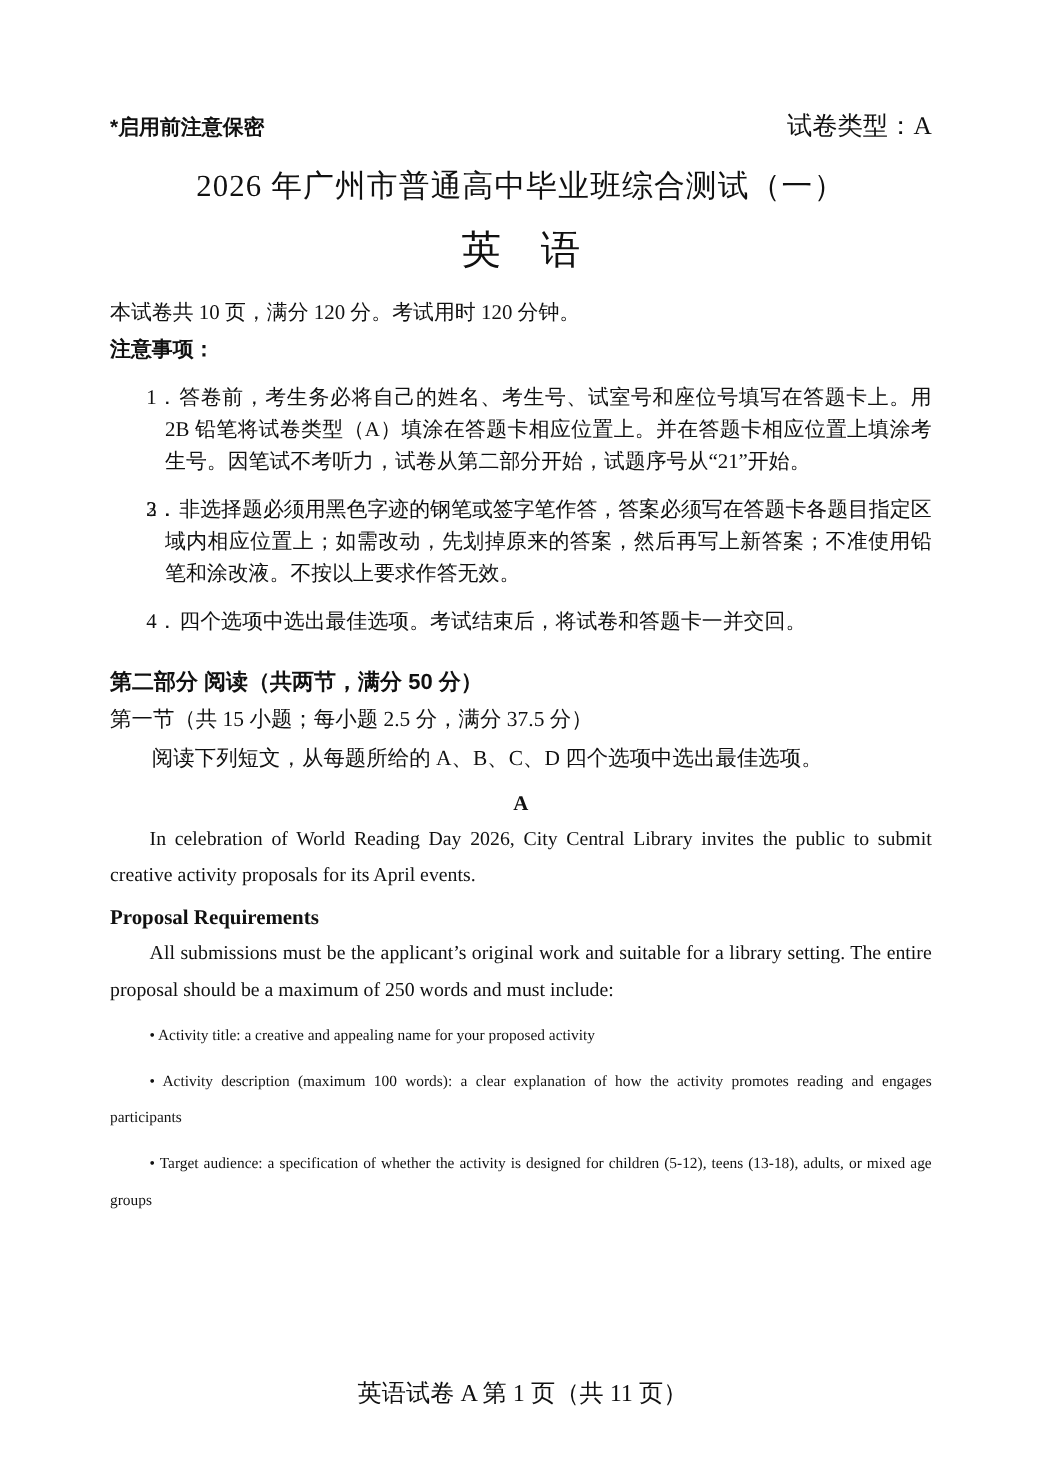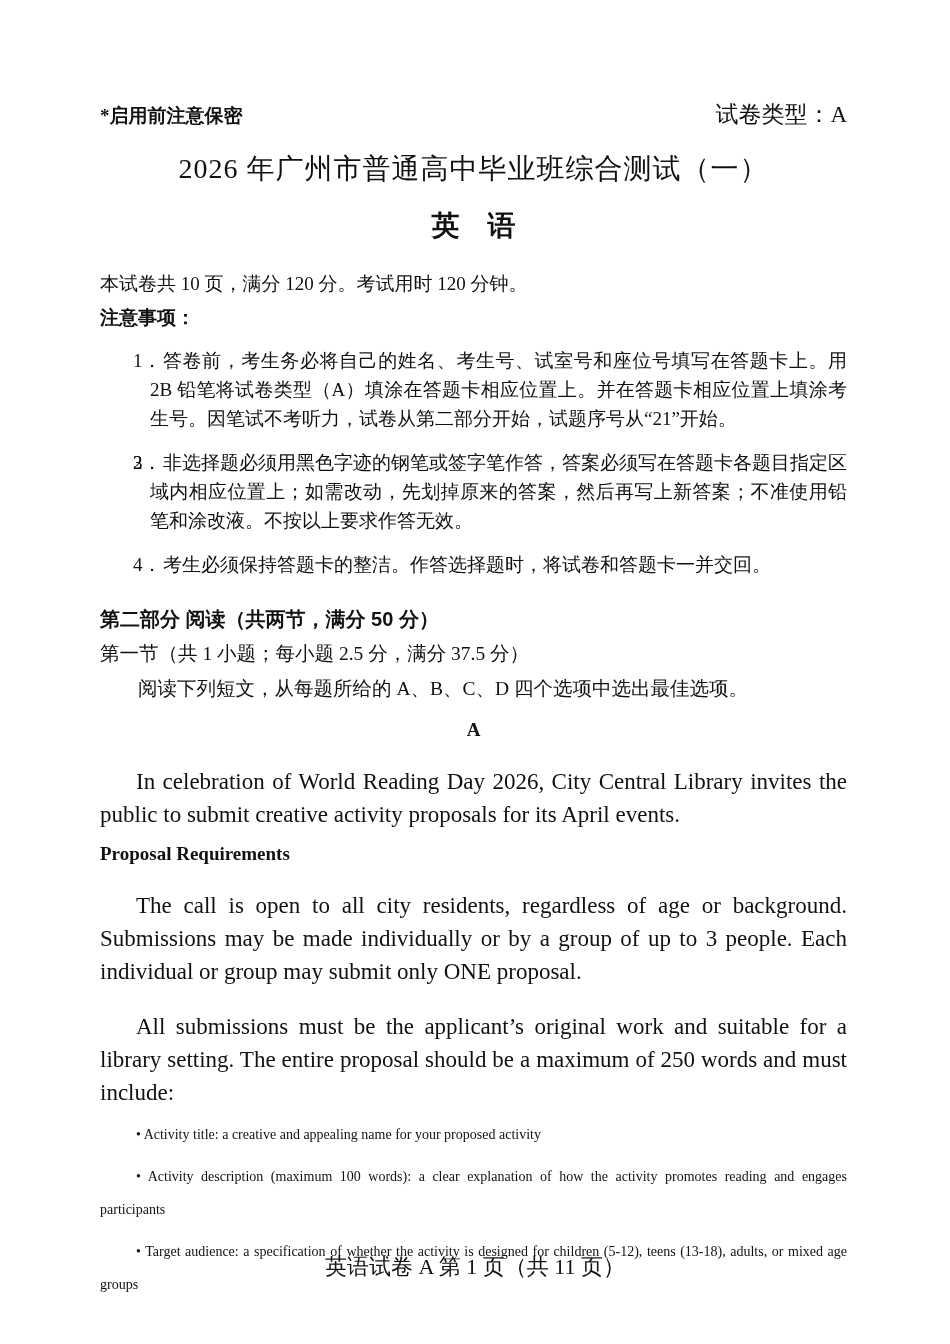--- a/index.html
+++ b/index.html
@@ -20,40 +20,40 @@
   }
   
   .header-row {
     display: flex;
     justify-content: space-between;
     align-items: baseline;
     font-size: 19px;
     line-height: 24px;
   }
   .security-notice {
-    font-family: Liberation Serif, serif;
+    font-family: Liberation Sans, sans-serif;
     font-weight: 700;
   }
   .paper-type {
     font-size: 23px;
   }
   
   .exam-title {
     margin-top: 22px;
     text-align: center;
     font-size: 28px;
     line-height: 38px;
     letter-spacing: 1px;
   }
   .subject-title {
     margin-top: 10px;
     text-align: center;
     font-family: "Liberation Sans", "DejaVu Sans", sans-serif;
-    font-weight: 700;
-    font-size: 28px;
+    font-weight: 400;
+    font-size: 36px;
     line-height: 56px;
   }
   
   .exam-info {
     margin-top: 16px;
     font-size: 19px;
     line-height: 27px;
   }
   .notice-heading {
     margin-top: 7px;
@@ -96,22 +96,22 @@
     text-indent: 38px;
   }
   .passage-label {
     margin-top: 14px;
     text-align: center;
     font-weight: 700;
     font-size: 19px;
     line-height: 26px;
   }
   .en-para {
-    margin-top: 22px;
-    font-size: 23px;
+    margin-top: 2px;
+    font-size: 18px;
     line-height: 33px;
     text-align: justify;
     text-indent: 36px;
   }
   .requirements-heading {
     margin-top: 9px;
     font-weight: 700;
     font-size: 19px;
     line-height: 27px;
   }
@@ -156,36 +156,35 @@
   </div>
   <div class="notice-item">
     <span class="num">2．</span>
   </div>
   <div class="notice-item">
     <span class="num">3．</span>
     <span>非选择题必须用黑色字迹的钢笔或签字笔作答，答案必须写在答题卡各题目指定区域内相应位置上；如需改动，先划掉原来的答案，然后再写上新答案；不准使用铅笔和涂改液。不按以上要求作答无效。</span>
   </div>
   <div class="notice-item">
     <span class="num">4．</span>
-    <span>考生必须保持答题卡的整洁。作答选择题时，将试卷和答题卡一并交回。</span>
+    <span>四个选项中选出最佳选项。考试结束后，将试卷和答题卡一并交回。</span>
   </div>
 
   <div class="part-heading">第二部分 阅读（共两节，满分 50 分）</div>
 
-  <div class="subsection-heading">第一节（共 1 小题；每小题 2.5 分，满分 37.5 分）</div>
+  <div class="subsection-heading">第一节（共 15 小题；每小题 2.5 分，满分 37.5 分）</div>
 
   <div class="reading-instructions">阅读下列短文，从每题所给的 A、B、C、D 四个选项中选出最佳选项。</div>
 
   <div class="passage-label">A</div>
 
   <div class="en-para">In celebration of World Reading Day 2026, City Central Library invites the public to submit creative activity proposals for its April events.</div>
 
   <div class="requirements-heading">Proposal Requirements</div>
 
-  <div class="en-para">The call is open to all city residents, regardless of age or background. Submissions may be made individually or by a group of up to 3 people. Each individual or group may submit only ONE proposal.</div>
 
   <div class="en-para">All submissions must be the applicant’s original work and suitable for a library setting. The entire proposal should be a maximum of 250 words and must include:</div>
 
   <div class="bullet">• Activity title: a creative and appealing name for your proposed activity</div>
   <div class="bullet">• Activity description (maximum 100 words): a clear explanation of how the activity promotes reading and engages participants</div>
   <div class="bullet">• Target audience: a specification of whether the activity is designed for children (5-12), teens (13-18), adults, or mixed age groups</div>
 
   <div class="page-footer">英语试卷 A 第 1 页（共 11 页）</div>
 
 </div>

